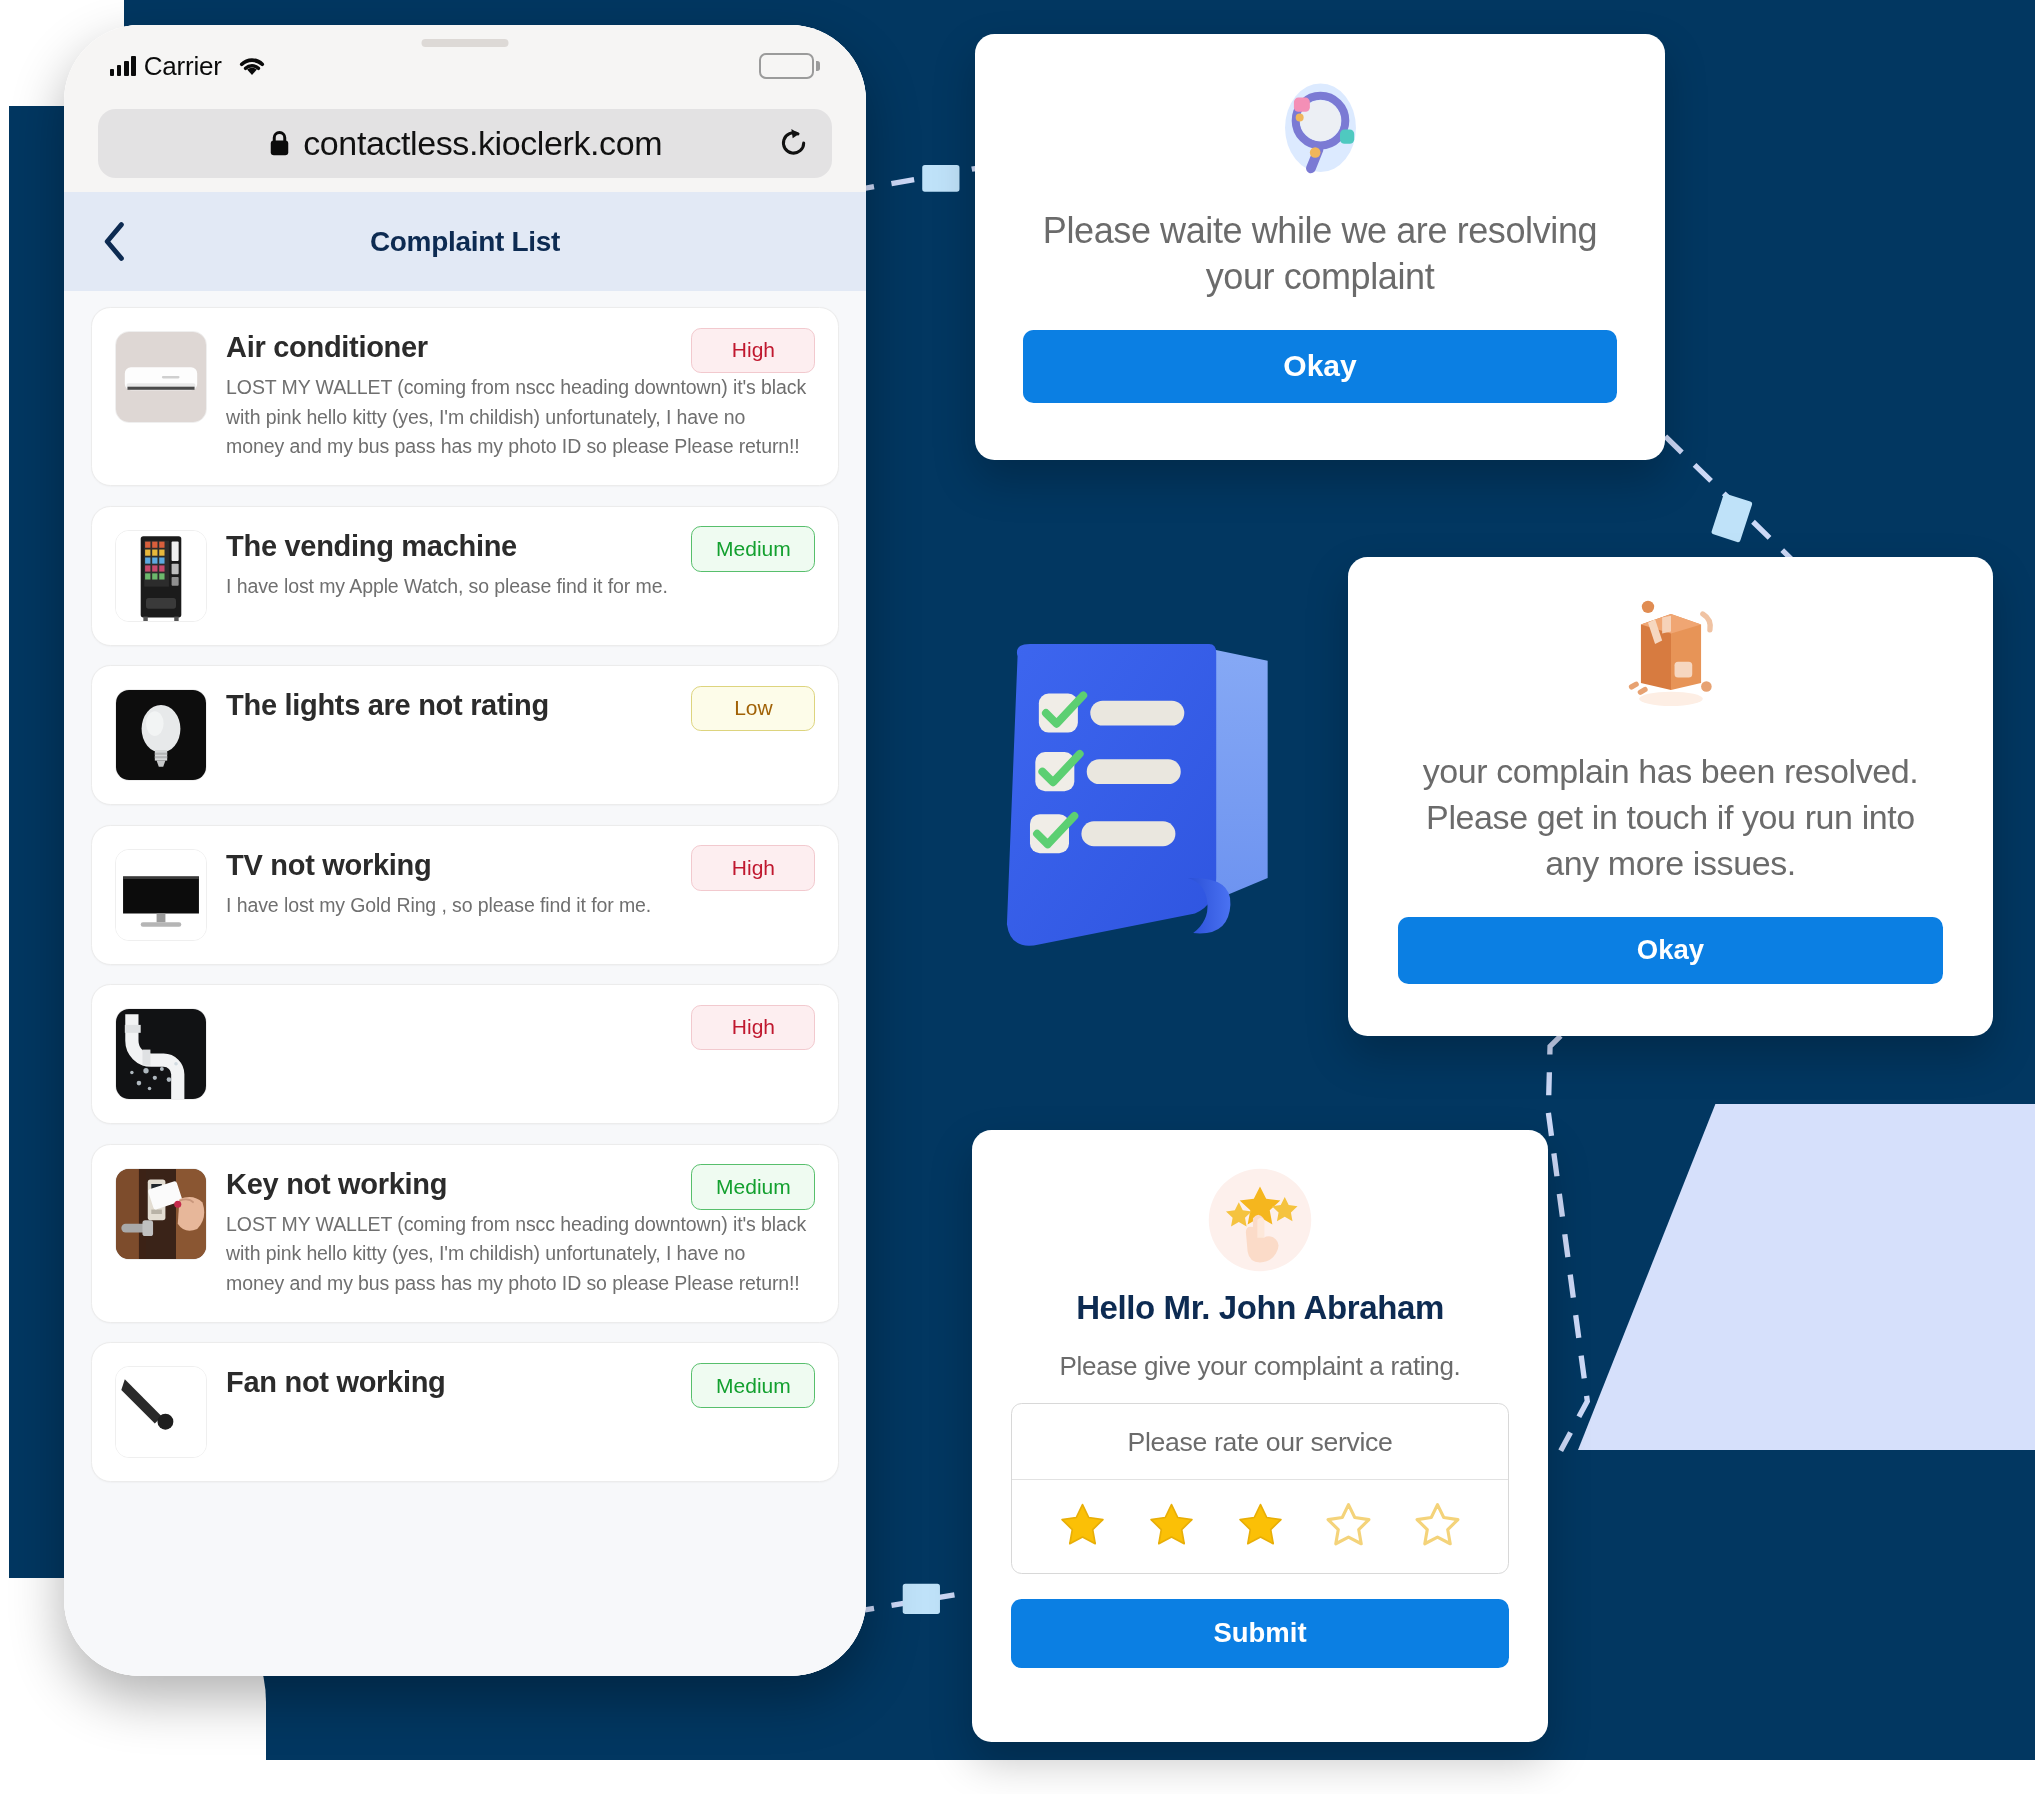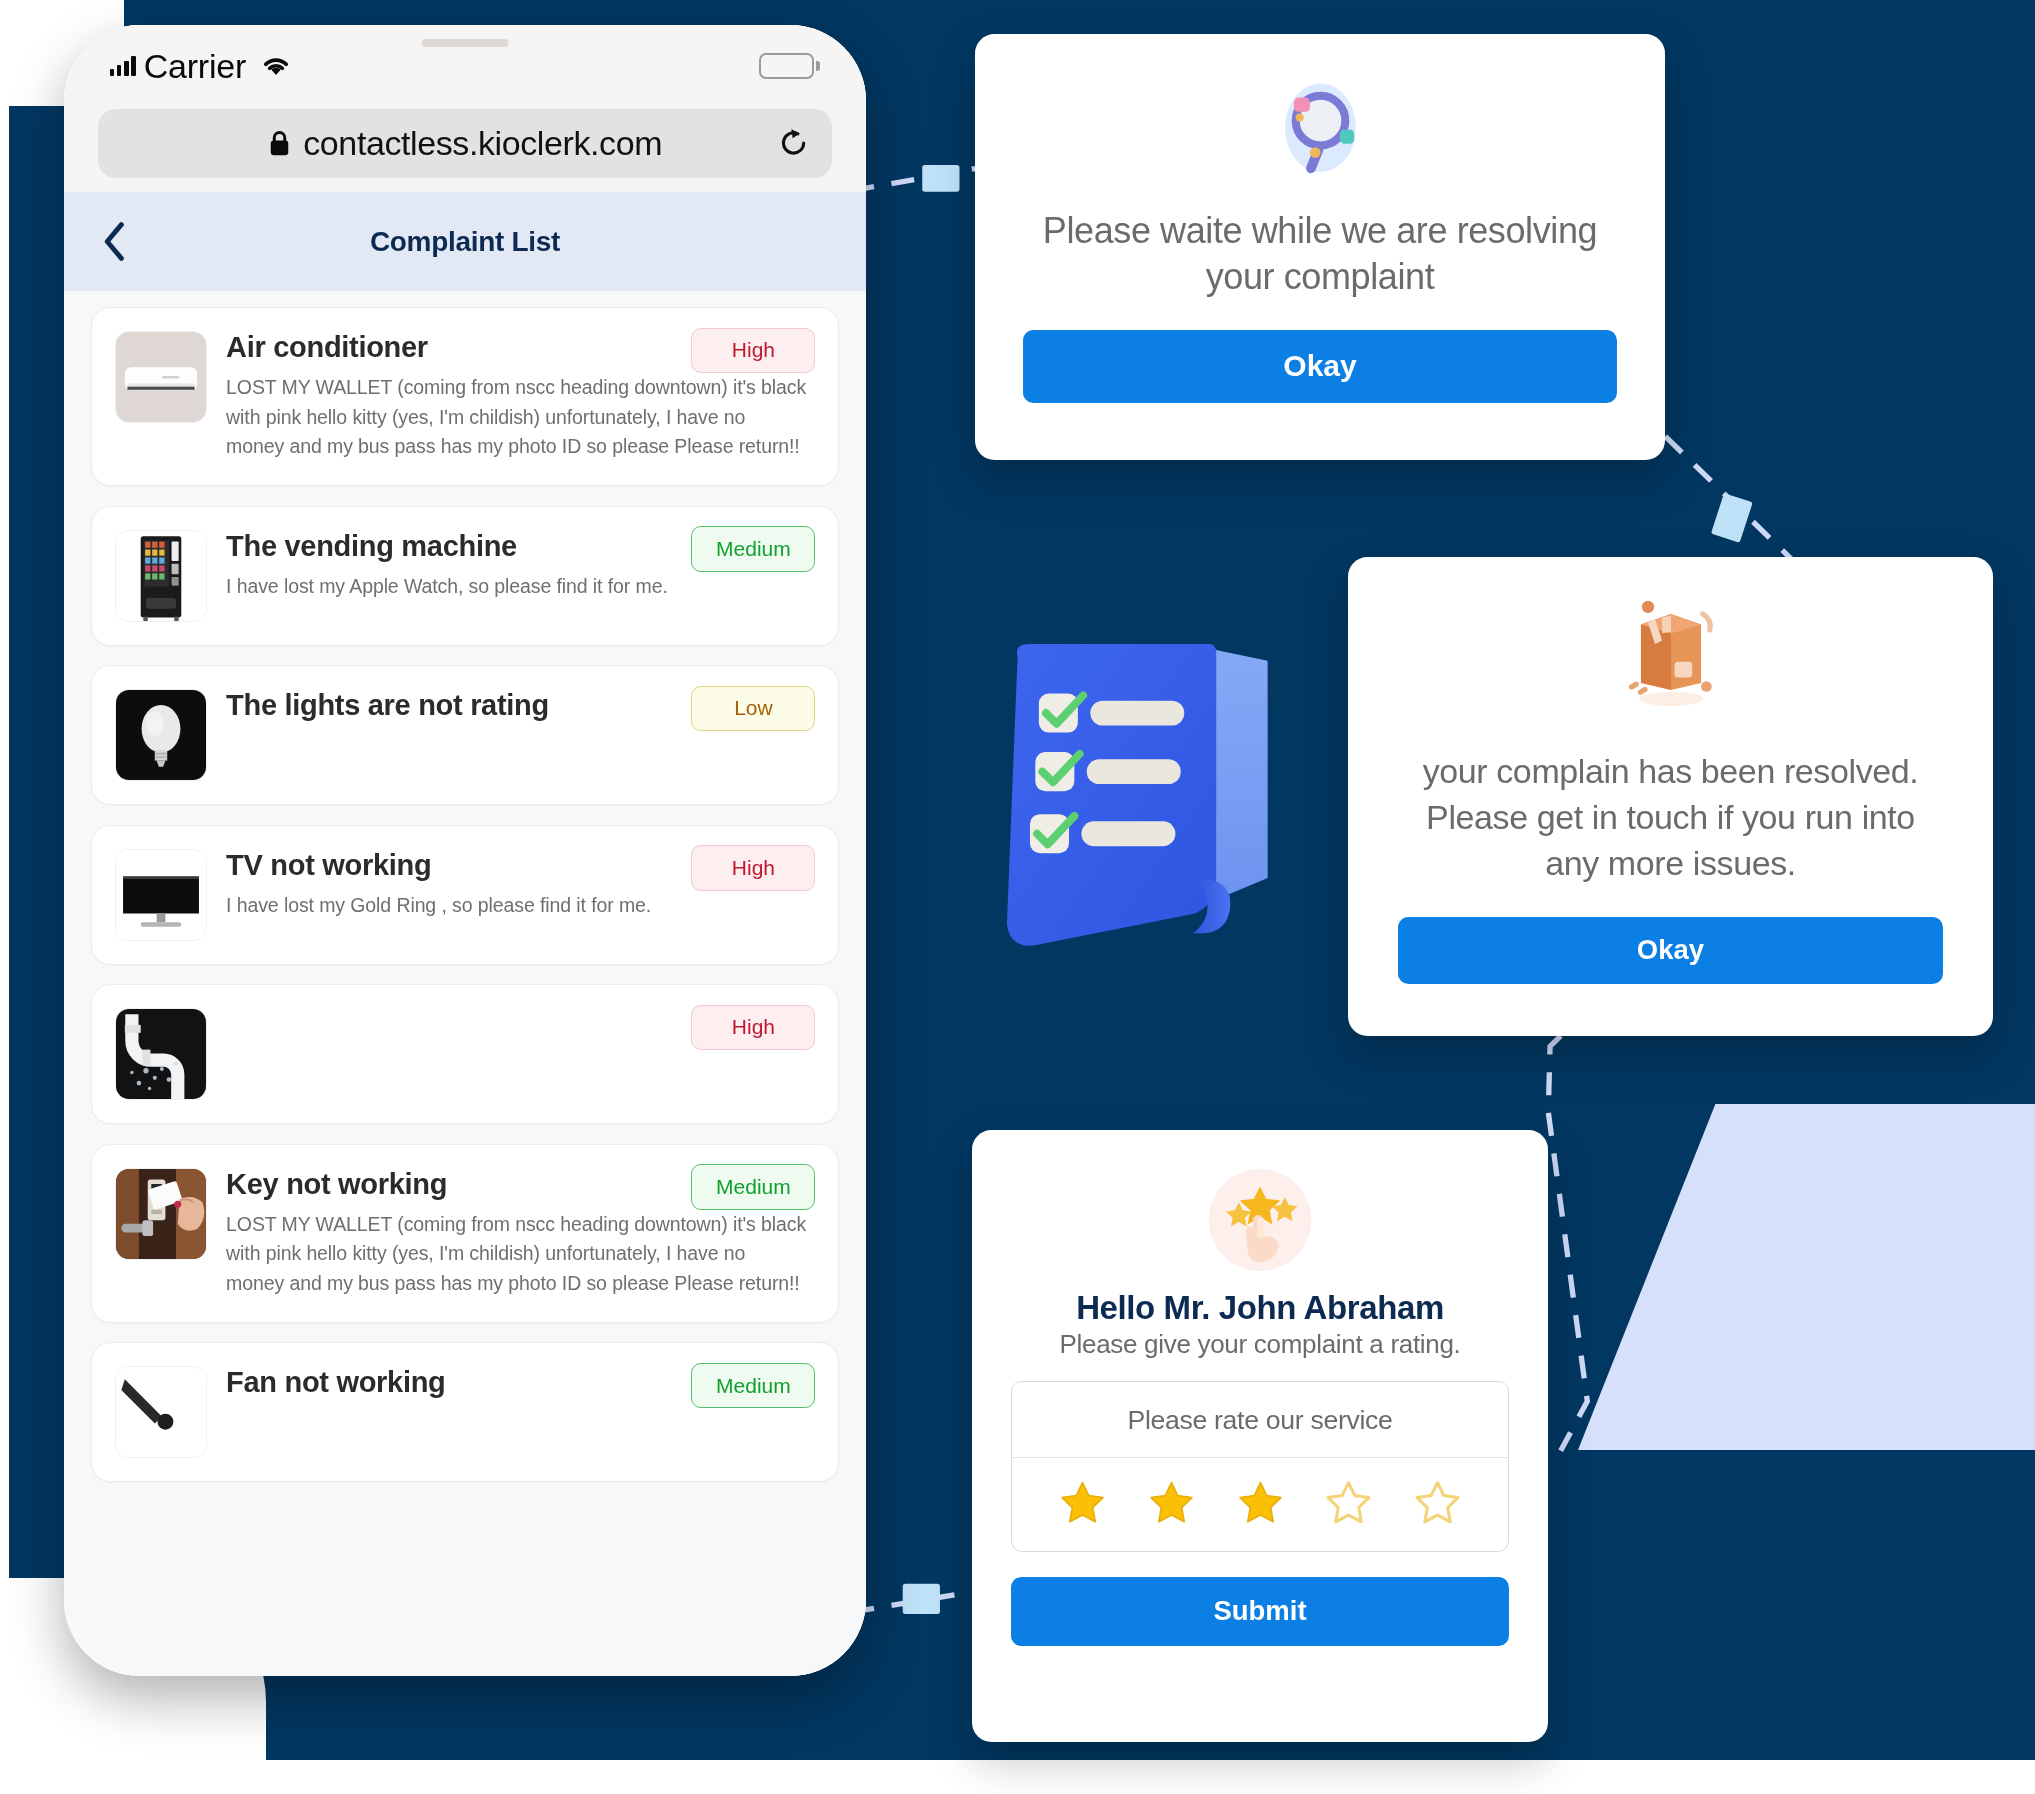--- a/index.html
+++ b/index.html
@@ -73,21 +73,21 @@
     display:flex; align-items:center;
     padding:0 46px;
     position:relative;
   }
   .sig-bars{ display:flex; align-items:flex-end; gap:2.7px; height:19.5px; }
   .sig-bars i{ display:block; width:4.4px; background:#0b0b0b; border-radius:0.9px; }
   .sig-bars i:nth-child(1){height:7px;}
   .sig-bars i:nth-child(2){height:10.6px;}
   .sig-bars i:nth-child(3){height:15px;}
   .sig-bars i:nth-child(4){height:19.5px;}
-  .carrier-txt{ font-size:34px; color:#0b0b0b; margin-left:8px; letter-spacing:-0.2px;}
+  .carrier-txt{ font-size:26px; color:#0b0b0b; margin-left:8px; letter-spacing:-0.2px;}
   .wifi-ico{ margin-left:14px; display:flex; align-items:center;}
   .notch-pill{
     position:absolute; left:50%; transform:translateX(-50%);
     top:14px; width:87px; height:8px; background:#ddd9d6; border-radius:4.4px;
   }
   .batt{ margin-left:auto; display:flex; align-items:center; }
   .batt-body{
     width:55px;height:26.6px;border:2.7px solid #9b9b9b;border-radius:7px;
     padding:1.8px; display:block;
   }
@@ -191,21 +191,21 @@
   #btn-okay-wait{ height:73px; font-size:30px; margin-top:30px;}
   #btn-okay-resolved{ height:67px; font-size:27.5px; margin-top:30px;}
   #btn-submit{ height:69px; font-size:27.5px; margin-top:25px;}
 
   .r-greeting{
     text-align:center; font-size:33px; font-weight:700;
     color:#0d2b52; margin-top:16px; letter-spacing:-0.4px;
   }
   .r-sub{
     text-align:center; font-size:26px; color:#6b6b6b;
-    margin-top:2px; letter-spacing:-0.3px;
+    margin-top:24px; letter-spacing:-0.3px;
   }
   .r-box{
     margin-top:21px;
     border:0.9px solid #d8d8d8; border-radius:10.6px;
     overflow:hidden;
   }
   .r-box-label{
     text-align:center; font-size:26.6px; color:#6b6b6b;
     padding:23px 0 21px; border-bottom:0.9px solid #e2e2e2;
     letter-spacing:-0.3px;

